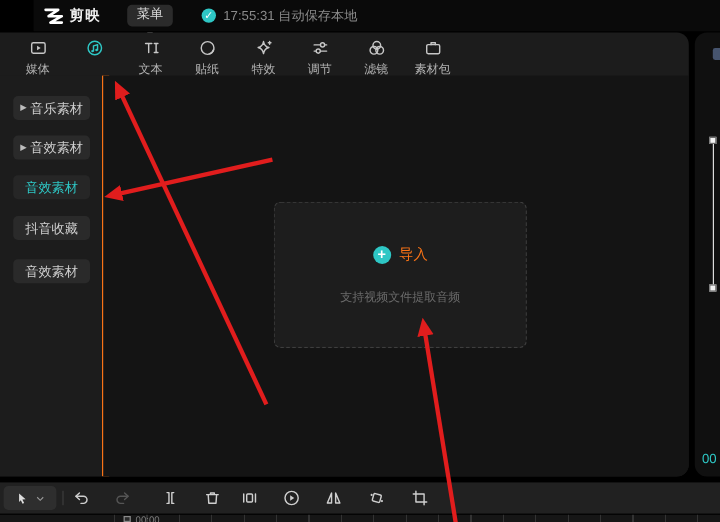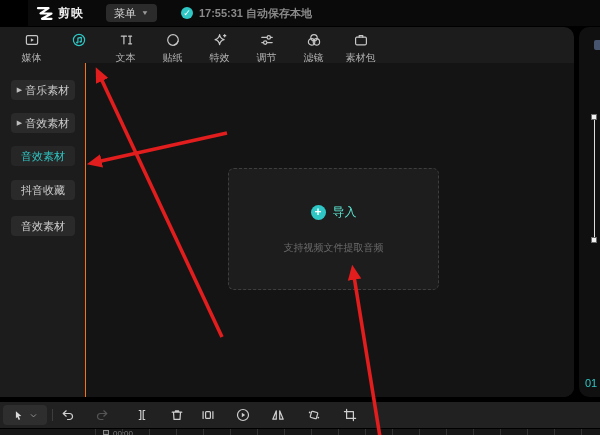--- a/index.html
+++ b/index.html
@@ -5,44 +5,44 @@
   html,body{margin:0;padding:0;}
   body{
     width:600px;height:435px;position:relative;overflow:hidden;
     background:#000;font-family:"Liberation Sans","DejaVu Sans",sans-serif;
     -webkit-font-smoothing:antialiased;
   }
   
   .topbar{position:absolute;left:0;top:0;width:600px;height:26px;background:#0a0a0a;display:flex;align-items:center;margin-left:28px;}
   .logo{width:17px;height:15px;margin-left:8px;color:#fff;}
   .appname{color:#f0f0f0;font-size:12px;font-weight:bold;margin-left:5px;letter-spacing:1px;}
-  .menu-btn{margin-left:22px;height:18px;padding:0 8px;background:#2b2b2b;border-radius:4px;display:flex;align-items:center;gap:5px;color:#d8d8d8;font-size:11px;}
+  .menu-btn{margin-left:22px;height:18px;padding:0 8px;background:#2b2b2b;border-radius:4px;display:flex;align-items:center;gap:5px;color:#d8d8d8;font-size:11px;flex-direction:column;}
   .menu-chev{font-size:8px;color:#9a9a9a;transform:scaleY(.8);}
   .autosave{display:flex;align-items:center;gap:6px;margin-left:24px;}
   .check-circle{width:12px;height:12px;border-radius:50%;background:#2ec7c5;color:#fff;font-size:9px;line-height:12px;text-align:center;}
-  .autosave-text{color:#8a8a8a;font-size:11px;font-weight:bold;}
+  .autosave-text{color:#8a8a8a;font-size:11px;}
   
   .left-panel{position:absolute;left:0;top:27px;width:574px;height:370px;background:#1c1c1c;border-radius:0 10px 10px 0;overflow:hidden;}
   .tabbar{position:absolute;left:0;top:0;width:100%;height:36px;display:flex;padding-left:8px;}
   .tab{width:47px;display:flex;flex-direction:column;align-items:center;justify-content:flex-start;padding-top:5px;gap:3px;cursor:pointer;}
   .tab .ticon{width:16px;height:16px;color:#c6c6c6;display:block;}
   .tab .ticon svg{width:16px;height:16px;display:block;}
   .tab .tlabel{font-size:10px;color:#b3b3b3;white-space:nowrap;}
   .tab.active .ticon{color:#2ec7c5;}
   .tab.active .tlabel{color:#2ec7c5;margin-top:47px;}
   .content{position:absolute;left:0;top:36px;right:0;bottom:0;}
   .sidebar{position:absolute;left:0;top:0;width:85px;height:100%;background:#1c1c1c;border-right:6px solid #f97316;}
   .side-item{position:absolute;left:11px;width:64px;height:20px;background:#2a2a2a;border-radius:4px;display:flex;align-items:center;justify-content:center;gap:3px;font-size:11px;color:#cfcfcf;cursor:pointer;white-space:nowrap;}
   .side-item .chev{font-size:7px;color:#bdbdbd;}
   .side-item.active{color:#2ec7c5;background:#262626;}
   .main-area{position:absolute;left:86px;top:0;right:0;bottom:0;background:#141414;}
   .import-box{position:absolute;left:142px;top:105px;width:209px;height:120px;background:#1d1d1d;border:1px dashed #3e3e3e;border-radius:6px;display:flex;flex-direction:column;align-items:center;justify-content:center;cursor:pointer;}
   .import-row{display:flex;align-items:center;gap:7px;}
   .plus-circle{width:15px;height:15px;border-radius:50%;background:#2ec7c5;color:#fff;font-size:12px;line-height:14px;text-align:center;font-weight:bold;}
-  .import-label{font-size:12px;color:#5eead4;}
+  .import-label{font-size:12px;color:#f97316;}
   .import-hint{margin-top:20px;font-size:10px;color:#6a6a6a;}
   
   .player-panel{position:absolute;left:579px;top:27px;width:21px;height:370px;background:#101010;border-radius:10px 0 0 10px;overflow:hidden;}
   .player-chip{position:absolute;left:15px;top:13px;width:10px;height:10px;background:#46546e;border-radius:2px;}
   .sel-line{position:absolute;left:15px;top:90px;width:1px;height:123px;background:#dcdcdc;}
   .sel-handle{position:absolute;left:12px;width:6px;height:6px;background:#f2f2f2;border:1px solid #6b6b6b;box-sizing:border-box;}
   .sel-handle.top{top:87px;} .sel-handle.bottom{top:210px;}
   .player-time{position:absolute;left:6px;top:350px;font-size:11px;color:#2ec7c5;white-space:nowrap;}
   
   .toolbar{position:absolute;left:0;top:402px;width:600px;height:26px;background:#212121;}
@@ -189,21 +189,21 @@
       </div>
     </div>
   </div>
 </div>
 
 <div class="player-panel">
   <div class="player-chip"></div>
   <div class="sel-line"></div>
   <div class="sel-handle top"></div>
   <div class="sel-handle bottom"></div>
-  <div class="player-time">01</div>
+  <div class="player-time">00</div>
 </div>
 
 <div class="toolbar" id="toolbar">
   <div class="tb-divider"></div>
 <div class="select-btn">
       <span>
         <svg viewBox="0 0 16 16" width="13" height="13">
           <path d="M4.8 2.8L11.5 8.6 8.2 9 10 12.6 8.3 13.4 6.6 9.8 4.8 11.4Z" fill="currentColor"></path>
         </svg>
       </span>

